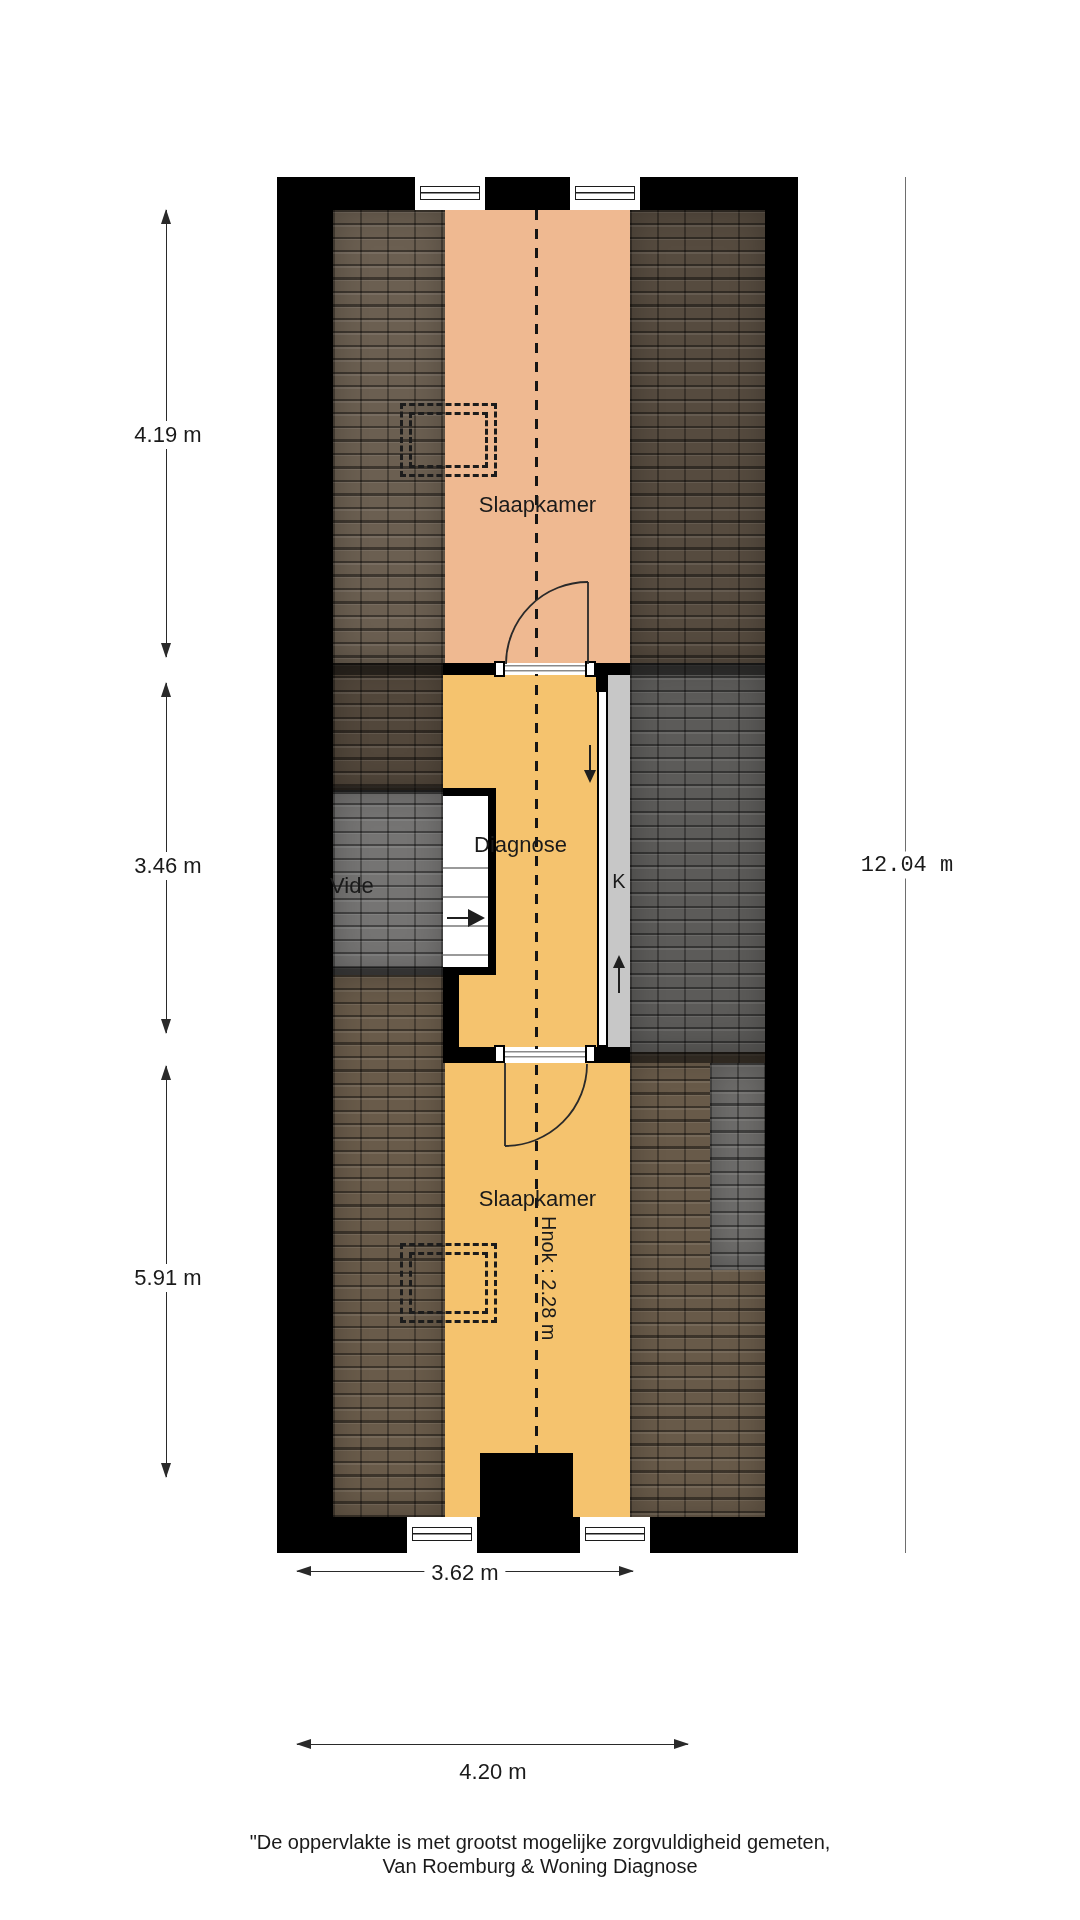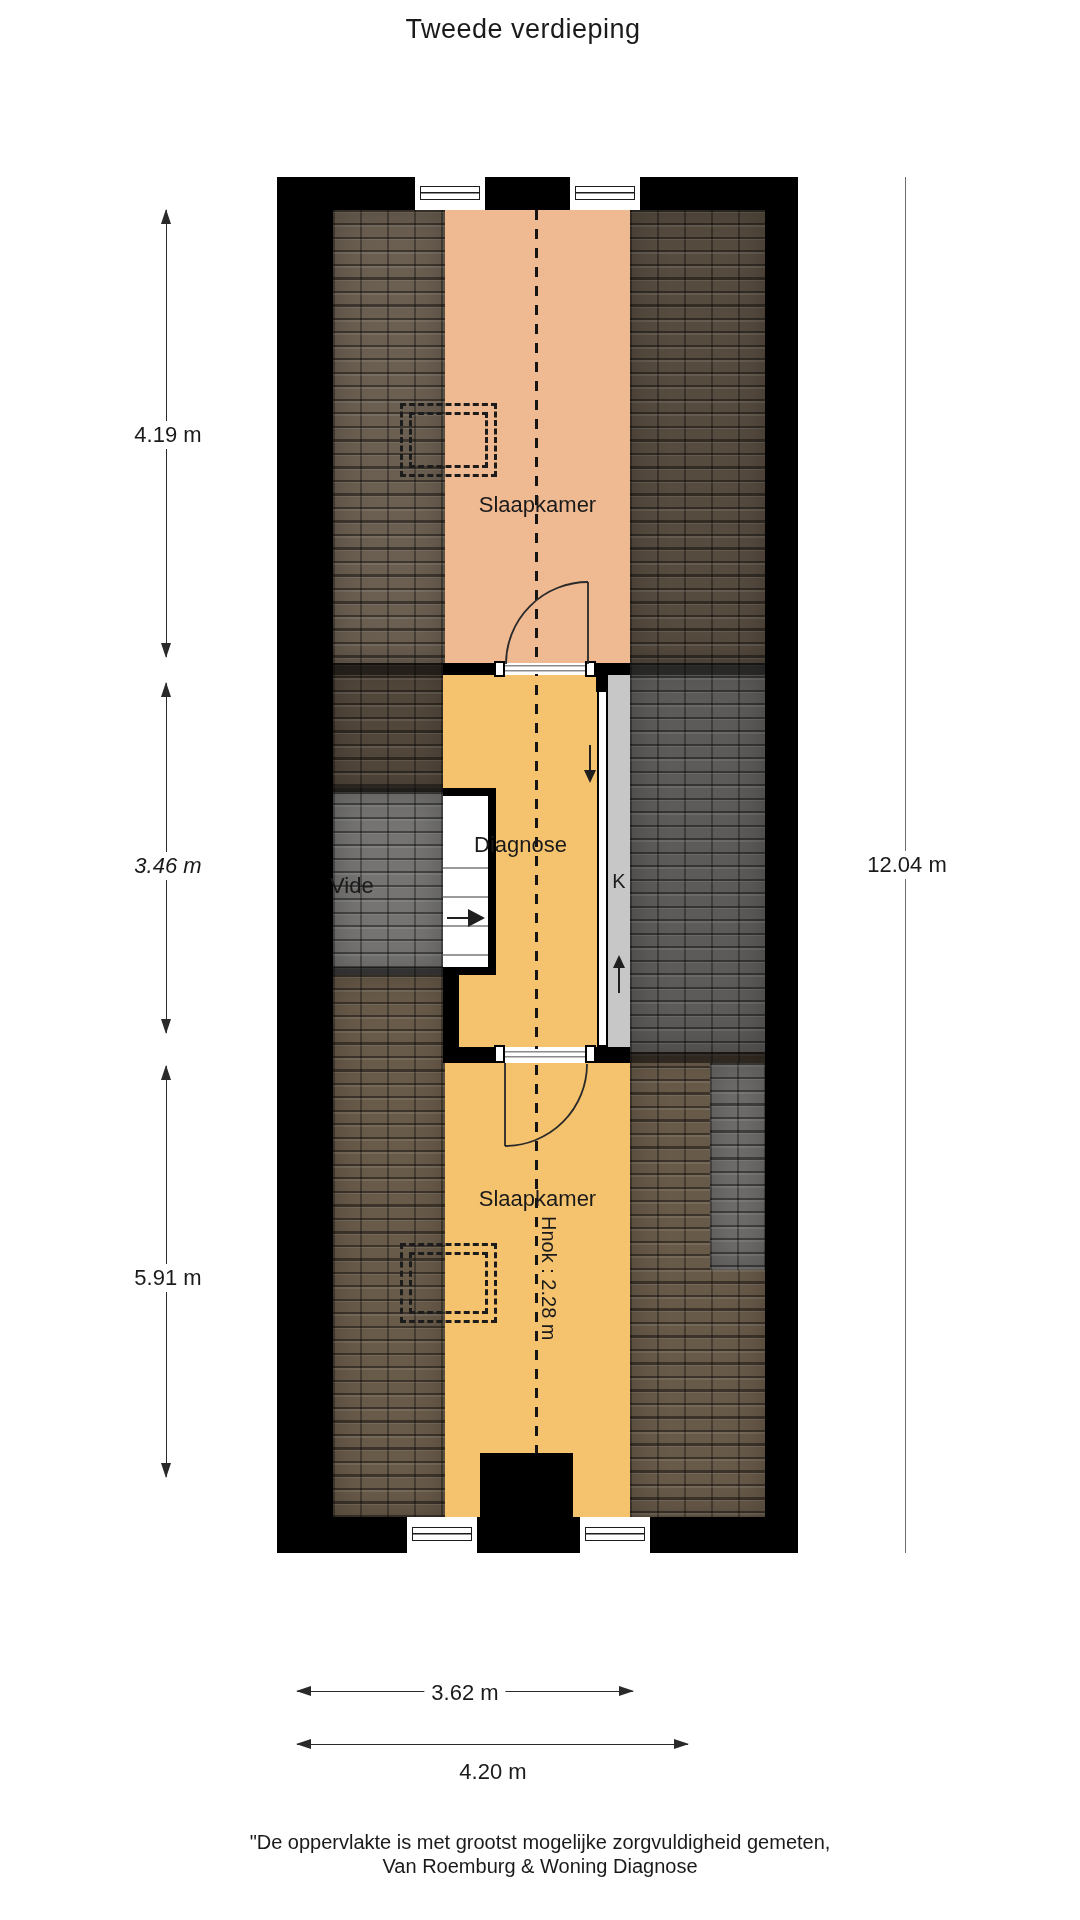--- a/index.html
+++ b/index.html
@@ -42,39 +42,38 @@
   .glazing{position:absolute;border:1.5px solid #1c1c1c;box-sizing:border-box;
     background:linear-gradient(#1c1c1c,#1c1c1c) center / 100% 1.5px no-repeat;}
   
   .thin-line{background:#1f1f1f;z-index:12;}
   .tri{width:0;height:0;z-index:12;}
   .tri-down{border-left:6px solid transparent;border-right:6px solid transparent;border-top:13px solid #1f1f1f;}
   .tri-up{border-left:6px solid transparent;border-right:6px solid transparent;border-bottom:13px solid #1f1f1f;}
   .tri-right{border-top:9px solid transparent;border-bottom:9px solid transparent;border-left:17px solid #1f1f1f;}
   
   .dim-v{width:0;border-left:1.6px solid #2a2a2a;z-index:15;}
-  .dim-v.gray{border-left-color:#6e6e6e;}
+  .dim-v.gray{border-left-color:#6e6e6e;font-family:Liberation Mono, monospace;}
   .dim-h{height:0;border-top:1.6px solid #2a2a2a;z-index:15;}
   .dv-top{position:absolute;top:-1px;left:-6px;width:0;height:0;
     border:5.5px solid transparent;border-top:none;border-bottom:15px solid #2a2a2a;}
   .dv-bot{position:absolute;bottom:-1px;left:-6px;width:0;height:0;
     border:5.5px solid transparent;border-bottom:none;border-top:15px solid #2a2a2a;}
   .dh-left{position:absolute;left:-1px;top:-6px;width:0;height:0;
     border:5.5px solid transparent;border-left:none;border-right:15px solid #2a2a2a;}
   .dh-right{position:absolute;right:-1px;top:-6px;width:0;height:0;
     border:5.5px solid transparent;border-right:none;border-left:15px solid #2a2a2a;}
   .dim-label{position:absolute;background:#fff;padding:1px 7px;font-size:22px;white-space:nowrap;
     transform:translate(-50%,-50%);z-index:16;}
 </style>
 </head>
 <body>
 
 <div id="canvas">
 
-  <div class="abs title">Tweede verdieping</div>
 
   <div class="abs tiles" style="left:333px;top:210px;width:112px;height:453px;background-color:var(--roof-top-left);"></div>
   <div class="abs tiles" style="left:333px;top:663px;width:112px;height:127px;background-color:var(--roof-mid-left);"></div>
   <div class="abs tiles" style="left:333px;top:790px;width:110px;height:185px;background-color:var(--roof-void-gray);"></div>
   <div class="abs tiles" style="left:333px;top:975px;width:112px;height:542px;background-color:var(--roof-bottom-left);"></div>
   <div class="abs tiles" style="left:630px;top:210px;width:135px;height:453px;background-color:var(--roof-top-right);"></div>
   <div class="abs tiles" style="left:630px;top:663px;width:135px;height:389px;background-color:var(--roof-mid-right);"></div>
   <div class="abs tiles" style="left:630px;top:1052px;width:135px;height:465px;background-color:var(--roof-bottom-right);"></div>
   <div class="abs tiles" style="left:710px;top:1063px;width:55px;height:207px;background-color:var(--roof-bottom-right-gray);"></div>
 
@@ -163,33 +162,33 @@
   <div class="abs hnok" style="left:537px;top:1216px;">Hnok : 2.28 m</div>
 
   <div class="abs dim-v" style="left:166px;top:210px;height:447px;">
     <span class="dv-top"></span>
       <span class="dv-bot"></span>
     <span class="dim-label" style="left:1px;top:225px;">4.19 m</span>
   </div>
   <div class="abs dim-v" style="left:166px;top:683px;height:350px;">
     <span class="dv-top"></span>
       <span class="dv-bot"></span>
-    <span class="dim-label" style="left:1px;top:183px;font-style:italic;">3.46 m</span>
+    <span class="dim-label" style="left:1px;top:183px;">3.46 m</span>
   </div>
   <div class="abs dim-v" style="left:166px;top:1066px;height:411px;">
     <span class="dv-top"></span>
       <span class="dv-bot"></span>
     <span class="dim-label" style="left:1px;top:212px;">5.91 m</span>
   </div>
 
   <div class="abs dim-v gray" style="left:905px;top:177px;height:1376px;">
     <span class="dim-label" style="left:1px;top:688px;">12.04 m</span>
   </div>
 
-  <div class="abs dim-h" style="left:297px;top:1691px;width:336px;">
+  <div class="abs dim-h" style="left:297px;top:1571px;width:336px;">
     <span class="dh-left"></span>
       <span class="dh-right"></span>
     <span class="dim-label" style="left:168px;top:1px;">3.62 m</span>
   </div>
   <div class="abs dim-h" style="left:297px;top:1744px;width:391px;">
     <span class="dh-left"></span>
       <span class="dh-right"></span>
     <span class="dim-label" style="left:196px;top:1px;margin-top:26px;">4.20 m</span>
   </div>
 

